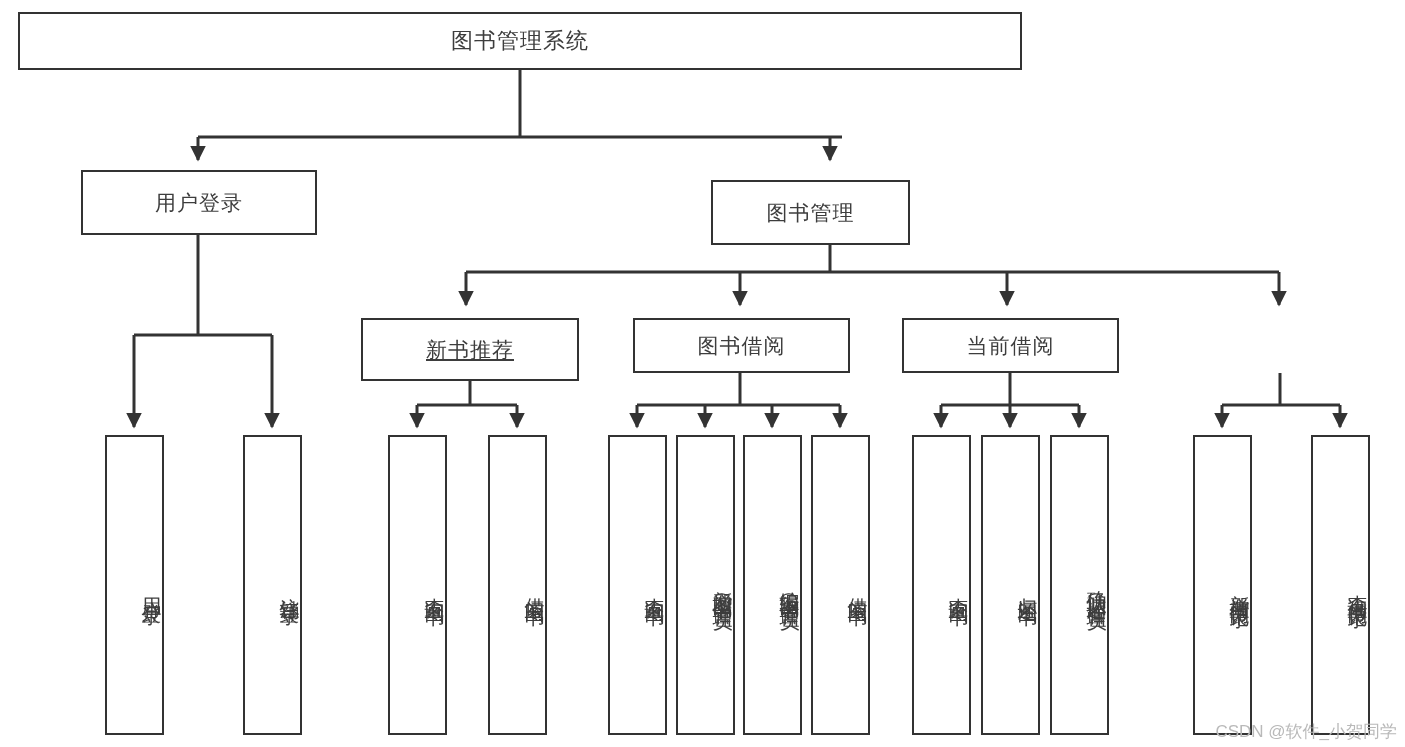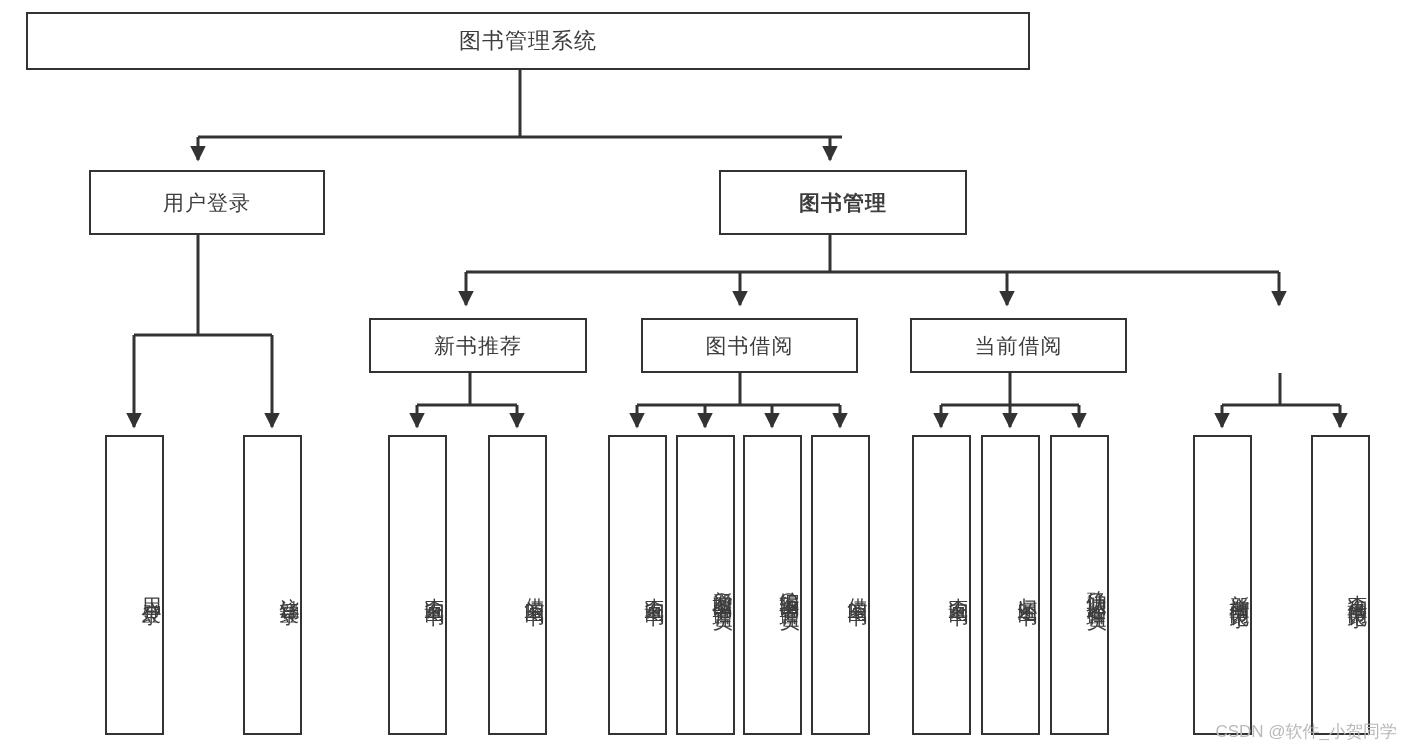--- a/index.html
+++ b/index.html
@@ -20,21 +20,20 @@
     border:2px solid #333333;
     display:flex;
     align-items:center;
     justify-content:center;
     color:#3d3d3d;
     z-index:2;
   }
   .node.h{
     font-size:21px;
     letter-spacing:1px;
-    margin-left:8px;
   }
   .node.root{font-size:22px;}
   .node.v{
     font-size:20px;
     writing-mode:vertical-rl;
     text-orientation:upright;
     letter-spacing:3px;
     padding-top:6px;
     align-items:flex-start;
     justify-content:center;
@@ -111,25 +110,25 @@
     </g>
   </svg>
 
   <div class="node h root" style="left:18px;top:12px;width:1004px;height:58px;">
     <span class="label">图书管理系统</span>
   </div>
 
   <div class="node h" style="left:81px;top:170px;width:236px;height:65px;">
     <span class="label">用户登录</span>
   </div>
-  <div class="node h" style="left:711px;top:170px;width:248px;height:65px;font-weight:bold;">
+  <div class="node h" style="left:711px;top:180px;width:199px;height:65px;">
     <span class="label">图书管理</span>
   </div>
 
-  <div class="node h" style="left:361px;top:318px;width:218px;height:55px;">
+  <div class="node h" style="left:361px;top:318px;width:218px;height:63px;text-decoration:underline;">
     <span class="label">新书推荐</span>
   </div>
   <div class="node h" style="left:633px;top:318px;width:217px;height:55px;">
     <span class="label">图书借阅</span>
   </div>
   <div class="node h" style="left:902px;top:318px;width:217px;height:55px;">
     <span class="label">当前借阅</span>
   </div>
 
   <div class="node v" style="left:105px;top:435px;width:59px;height:300px;">

